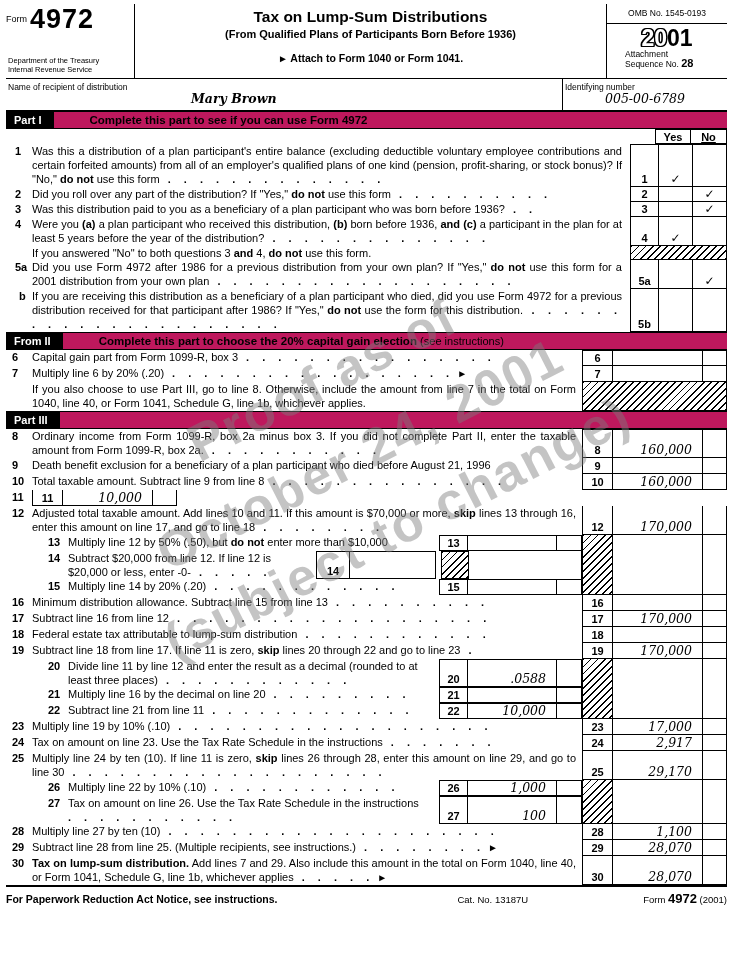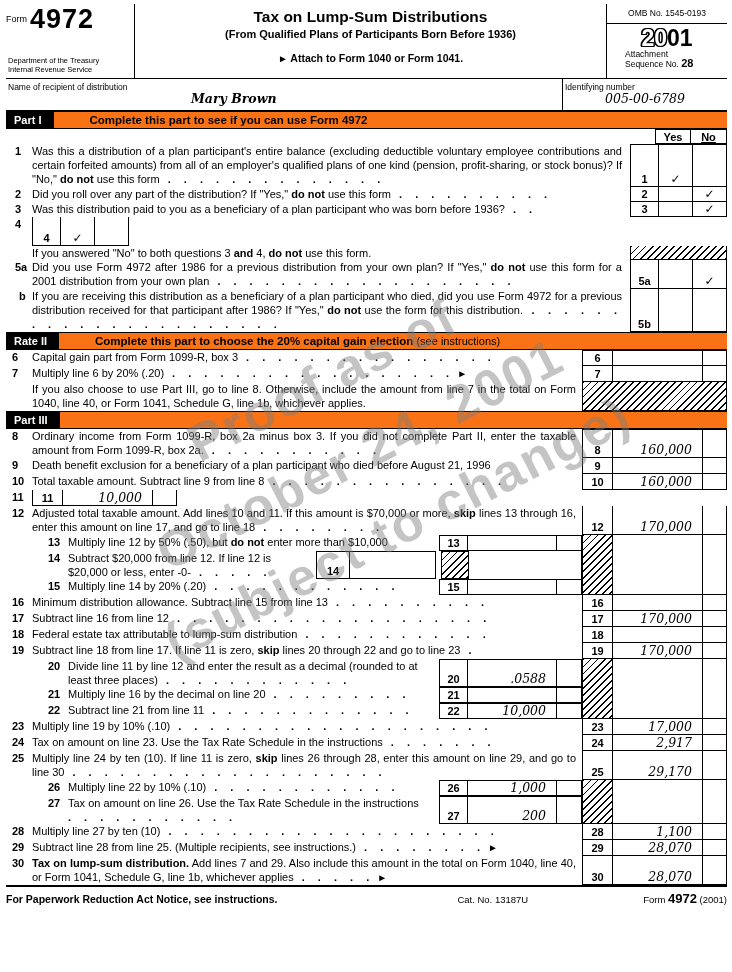--- a/index.html
+++ b/index.html
@@ -30,21 +30,21 @@
 
   
   .nrow{display:flex;border-top:1.5px solid #000;border-bottom:2.5px solid #000;height:31px;}
   .nleft{flex:1;position:relative;}
   .nlab{font-size:8.5px;position:absolute;top:1px;left:2px;}
   .nval{position:absolute;top:13px;left:185px;font-weight:bold;}
   .nright{width:164px;border-left:1.5px solid #000;position:relative;}
   .nval2{position:absolute;top:13px;left:0;right:0;text-align:center;}
 
   
-  .pbar{display:flex;align-items:stretch;border-bottom:1.5px solid #000;border-top:1.5px solid #000;height:16px;background:#f97316;}
+  .pbar{display:flex;align-items:stretch;border-bottom:1.5px solid #000;border-top:1.5px solid #000;height:16px;background:#be185d;}
   .plab{background:#000;color:#fff;font-weight:bold;font-size:11px;padding:1px 12px 0 8px;}
   .ptitle{font-weight:bold;font-size:11.5px;padding:1px 0 0 36px;}
   .pnote{font-weight:normal;font-size:11px;}
 
   
   .p1hdr{display:flex;height:15px;}
   .sp{flex:1;}
   .colsp{width:28px;}
   .ch{width:34px;border:1.5px solid #000;border-right:none;text-align:center;font-weight:bold;}
   .ch:last-child{border-right:1.5px solid #000;width:35px;text-decoration:underline;}
@@ -179,20 +179,21 @@
     <div class="bx bxn">3</div>
     <div class="bx bxy">
         <span class="check"></span>
       </div>
     <div class="bx bxo">
         <span class="check">✓</span>
       </div>
   </div>
   <div class="qrow h2r">
     <div class="qn">4</div>
+    <div class="qt">Were you <b>(a)</b> a plan participant who received this distribution, <b>(b)</b> born before 1936, <b>and (c)</b> a participant in the plan for at least 5 years before the year of the distribution?<span class="dots"> . . . . . . . . . . . . . .</span></div>
     <div class="bx bxn">4</div>
     <div class="bx bxy">
         <span class="check">✓</span>
       </div>
     <div class="bx bxo">
         <span class="check"></span>
       </div>
   </div>
   <div class="qrow">
     <div class="qn"></div>
@@ -216,21 +217,21 @@
     <div class="bx bxn">5b</div>
     <div class="bx bxy">
         <span class="check"></span>
       </div>
     <div class="bx bxo">
         <span class="check"></span>
       </div>
   </div>
 
   <div class="pbar">
-    <span class="plab">Rate II</span>
+    <span class="plab">From II</span>
     <span class="ptitle"><span>Complete this part to choose the 20% capital gain election</span> <span class="pnote">(see instructions)</span></span>
   </div>
   <div class="frow">
     <div class="fn">6</div>
     <div class="ft">Capital gain part from Form 1099-R, box 3<span class="dots"> . . . . . . . . . . . . . . . .</span></div>
     <div class="bn bt">6</div>
     <div class="ba bt">
         <span class="val"></span>
       </div>
     <div class="bc bt"></div>
@@ -445,21 +446,21 @@
         <div class="iba">
             <span class="val">1,000</span>
           </div>
         <div class="ibc"></div>
       </div>
       <div class="irow h2r">
         <div class="fn">27</div>
         <div class="it">Tax on amount on line 26. Use the Tax Rate Schedule in the instructions<span class="dots"> . . . . . . . . . . .</span></div>
         <div class="ibn">27</div>
         <div class="iba">
-            <span class="val">200</span>
+            <span class="val">100</span>
           </div>
         <div class="ibc"></div>
       </div>
     </div>
     <div class="bn hatch"></div>
     <div class="ba"></div>
     <div class="bc"></div>
   </div>
 
   <div class="frow">

